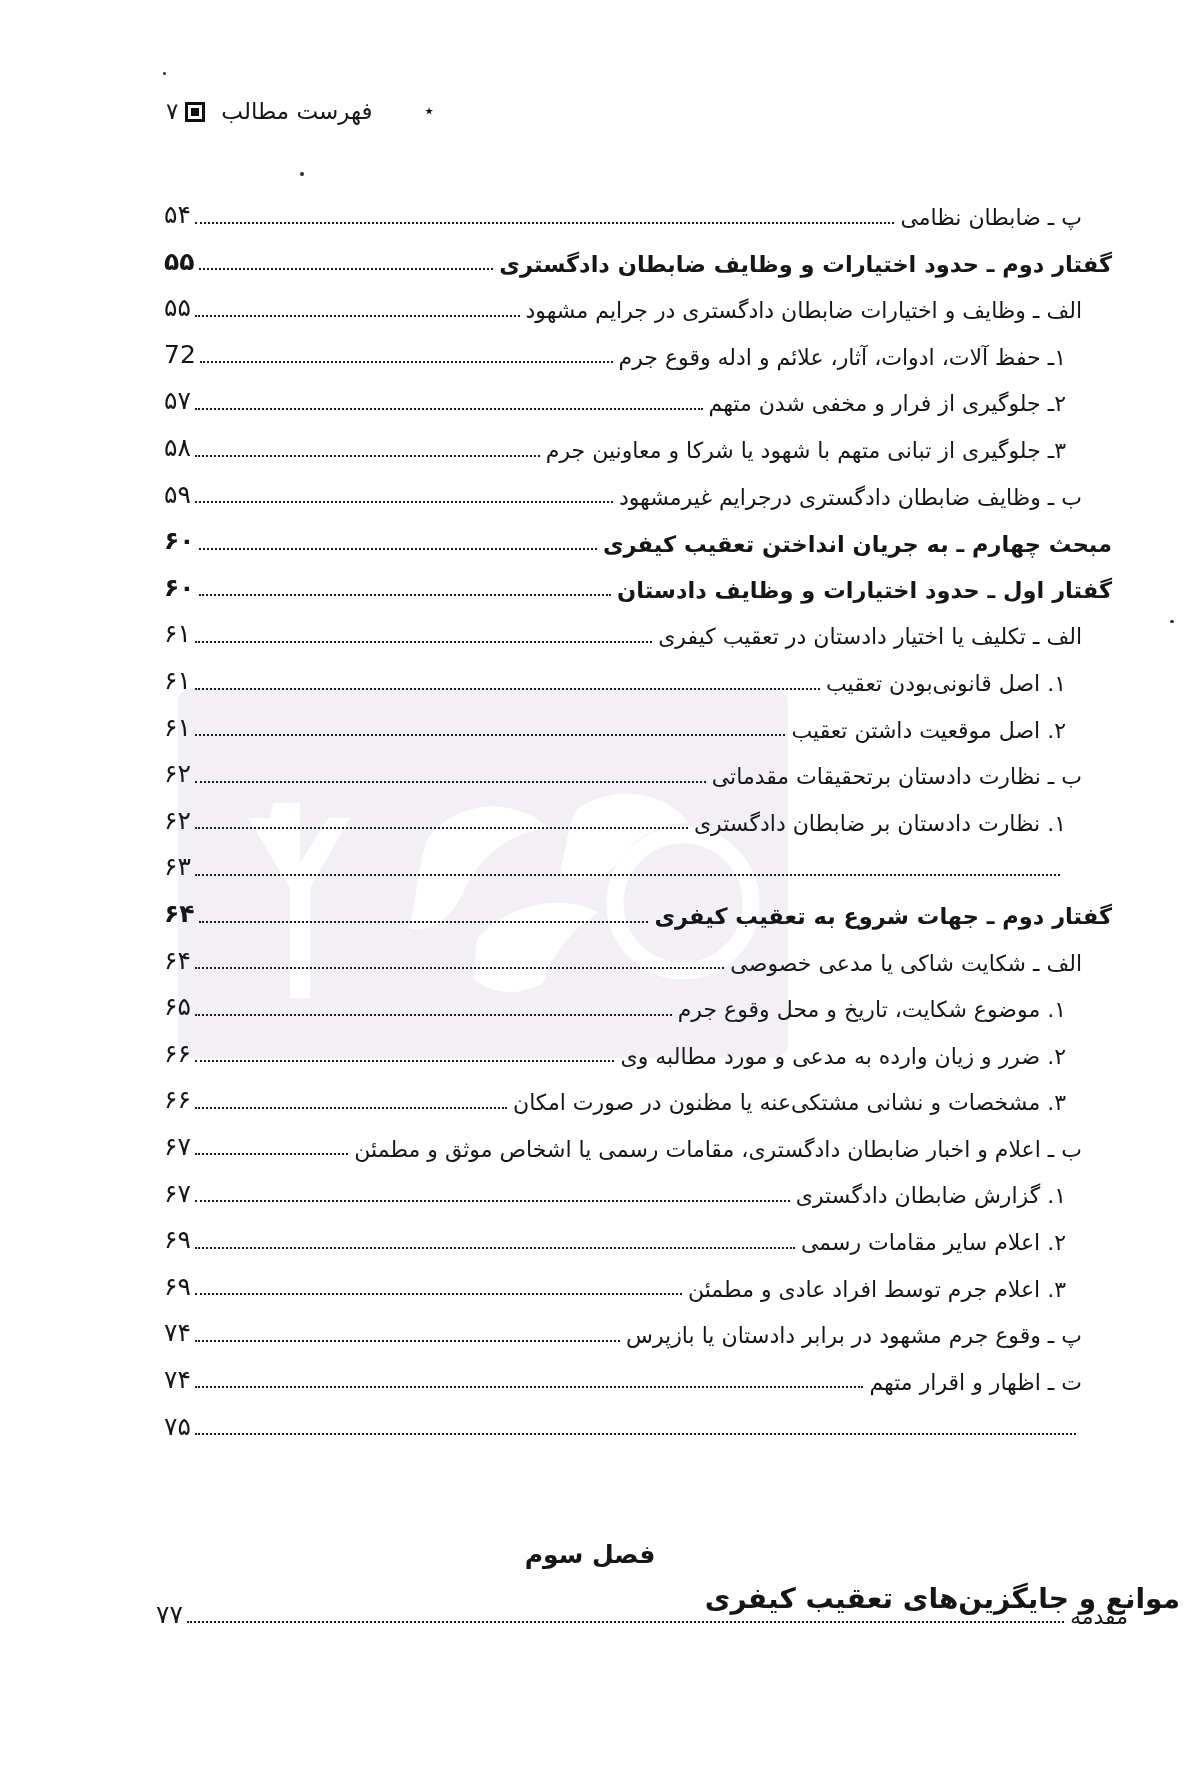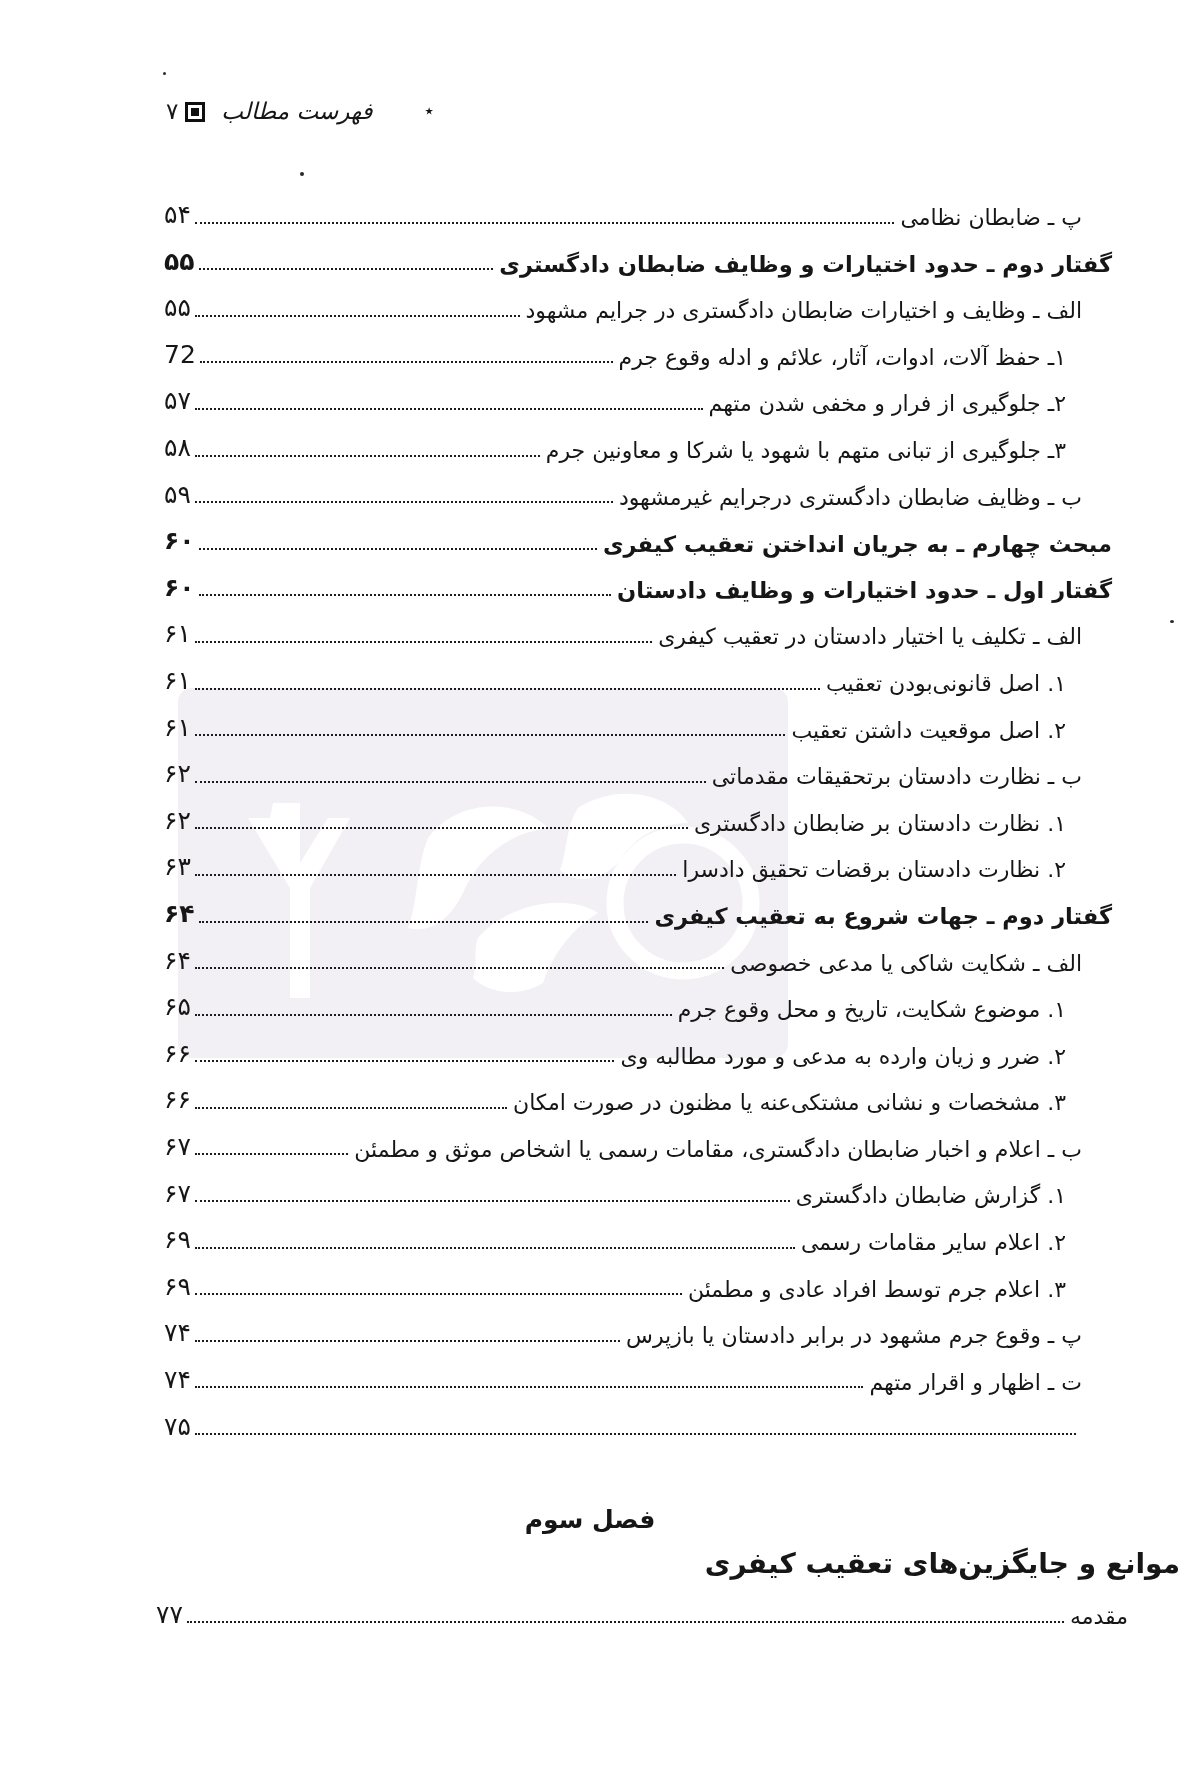--- a/index.html
+++ b/index.html
@@ -24,21 +24,21 @@
     position:absolute; top:98px; left:166px;
     display:flex; align-items:center; direction:ltr;
     font-size:23px; line-height:1.2;
   }
   .sq {
     width:14px; height:14px; border:3px solid #0f0f0f;
     display:inline-flex; align-items:center; justify-content:center;
     margin-left:7px;
   }
   .sq-in { width:8px; height:8px; background:#0f0f0f; display:block; }
-  .htitle { margin-left:16px;font-style:italic; }
+  .htitle { margin-left:16px; }
   .star { margin-left:52px; font-size:17px; transform:translateY(-2px); }
 
   
   .toc { position:absolute; top:186px; left:164px; width:948px; }
   .toc-row {
     display:flex; align-items:flex-end;
     height:46.6px; direction:rtl;
     font-size:22px;
   }
   .toc-row .t { white-space:nowrap; line-height:1.3; }
@@ -47,21 +47,21 @@
   .toc-row.lvl2 { padding-right:46px; }
   .dots {
     flex:1 1 auto; min-width:12px; height:0;
     border-bottom:2.8px dotted #1b1b1b;
     margin:0 6px 9px 4px;
   }
   .pg { font-size:25px; line-height:1.3; padding-bottom:1px; }
 
   
   .chapter {
-    position:absolute; top:1504px; left:0; width:1180px;
+    position:absolute; top:1539px; left:0; width:1180px;
     text-align:center; font-weight:700;
   }
   .ch1 { font-size:25px; line-height:1.25; }
   .ch2 { font-size:28px; line-height:1.3; margin-top:11px;text-align:right; }
 
   
   .intro-row {
     position:absolute; top:1586px; left:156px; width:972px;
     height:46px;
   }
@@ -161,21 +161,20 @@
         <span class="t">ب ـ نظارت دادستان برتحقیقات مقدماتی</span>
         <span class="dots"></span>
         <span class="pg">۶۲</span>
       </div>
       <div class="toc-row lvl2" dir="rtl">
         <span class="t">۱. نظارت دادستان بر ضابطان دادگستری</span>
         <span class="dots"></span>
         <span class="pg">۶۲</span>
       </div>
       <div class="toc-row lvl2" dir="rtl">
-        <span class="t">۲. نظارت دادستان برقضات تحقیق دادسرا</span>
         <span class="dots"></span>
         <span class="pg">۶۳</span>
       </div>
       <div class="toc-row lvl0 bold" dir="rtl">
         <span class="t">گفتار دوم ـ جهات شروع به تعقیب کیفری</span>
         <span class="dots"></span>
         <span class="pg">۶۴</span>
       </div>
       <div class="toc-row lvl1" dir="rtl">
         <span class="t">الف ـ شکایت شاکی یا مدعی خصوصی</span>

